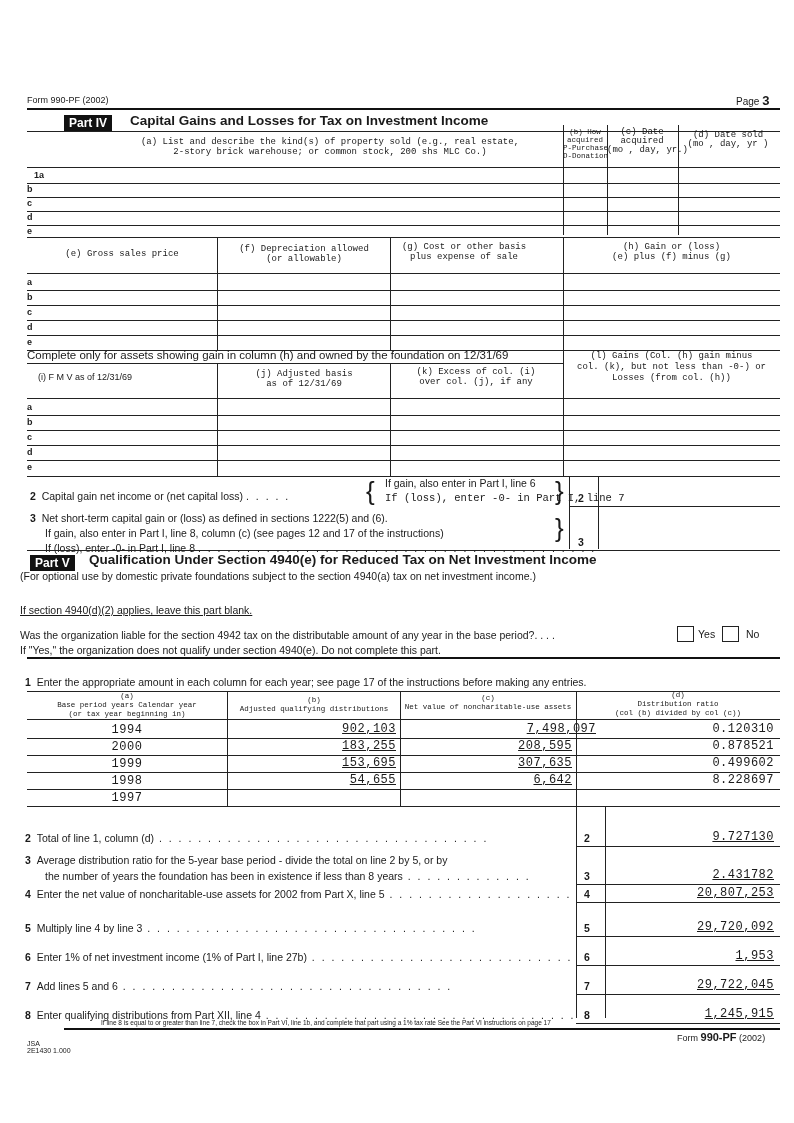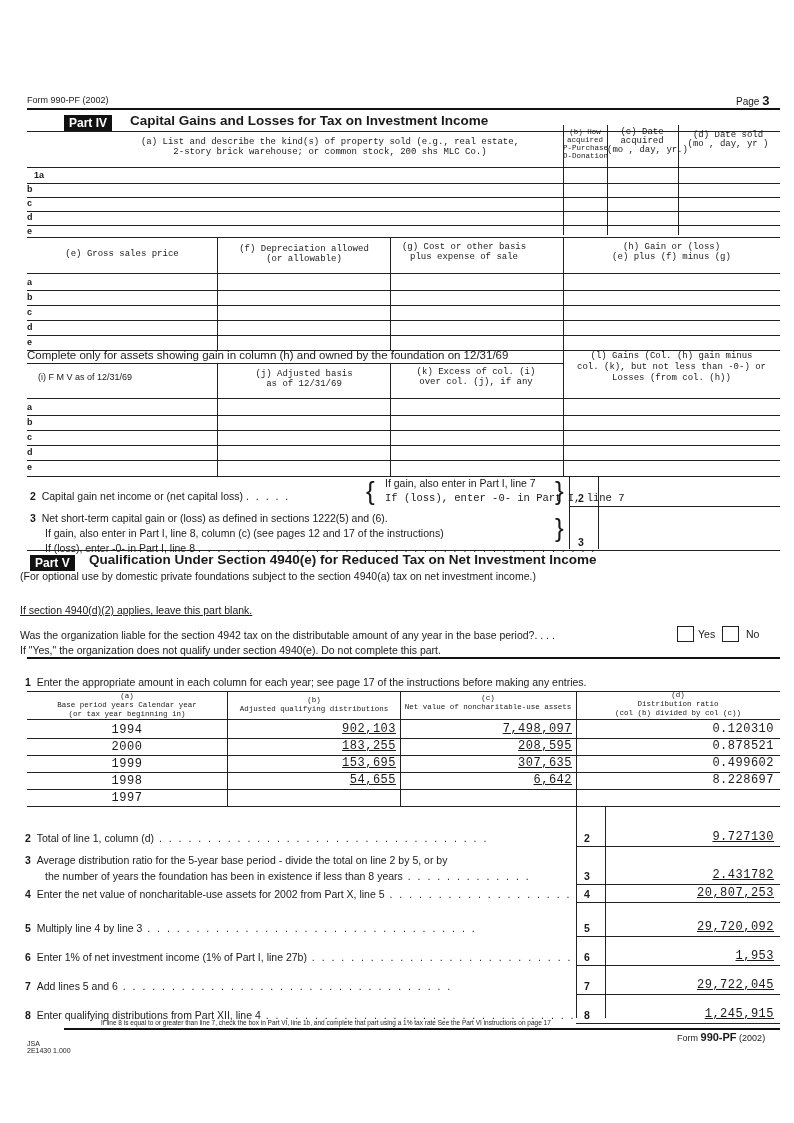--- a/index.html
+++ b/index.html
@@ -141,21 +141,21 @@
 <div class="vline" style="left:217px;top:364px;height:112px;"></div>
 <div class="vline" style="left:390px;top:364px;height:112px;"></div>
 <div class="vline" style="left:563px;top:350px;height:126px;"></div>
 
 <div class="t norm" style="left:30px;top:490px;">
   <span class="bold">2</span>&nbsp;
   <span>Capital gain net income or (net capital loss)</span>
   <span class="dots">. . . . .</span>
 </div>
 <div class="brace" style="left:366px;top:478px;">{</div>
-<div class="t norm" style="left:385px;top:477px;">If gain, also enter in Part I, line 7</div>
+<div class="t norm" style="left:385px;top:477px;">If gain, also enter in Part I, line 6</div>
 <div class="t norm" style="left:385px;top:492px;font-family:Liberation Mono, monospace;">If (loss), enter -0- in Part I, line 7</div>
 <div class="brace" style="left:555px;top:478px;">}</div>
 <div class="vline" style="left:569px;top:477px;height:72px;"></div>
 <div class="vline" style="left:598px;top:477px;height:72px;"></div>
 <div class="t norm bold" style="left:578px;top:492px;">2</div>
 <div class="hline" style="left:569px;top:506px;width:211px;"></div>
 <div class="abs" style="left:600px;top:478px;width:178px;height:27px;"></div>
 
 <div class="t norm" style="left:30px;top:512px;">
   <span class="bold">3</span>&nbsp;
@@ -205,21 +205,21 @@
 <div class="t tiny center" style="left:576px;top:691px;width:204px;line-height:9px;">
   <div>(d)</div>
   <div>Distribution ratio</div>
   <div>(col  (b) divided by col  (c))</div>
 </div>
 <div class="hline" style="left:27px;top:719px;width:753px;"></div>
 <div id="tablerows">
     <div class="abs" style="left:27px;top:722px;width:753px;height:16px;"></div>
     <div class="t mono center" style="left:27px;top:723px;width:200px;">1994</div>
     <div class="t mono right" style="left:228px;top:722px;width:168px;text-decoration:underline;">902,103</div>
-    <div class="t mono right" style="left:400px;top:722px;width:172px;text-decoration:underline;">7,498,097</div>
+    <div class="t mono right" style="left:400px;top:722px;width:172px;text-decoration:underline;padding-left:24px;">7,498,097</div>
     <div class="t mono right" style="left:578px;top:722px;width:196px;">0.120310</div>
     <div class="hline" style="left:27px;top:738px;width:753px;"></div>
     <div class="abs" style="left:27px;top:739px;width:753px;height:16px;"></div>
     <div class="t mono center" style="left:27px;top:740px;width:200px;">2000</div>
     <div class="t mono right" style="left:228px;top:739px;width:168px;text-decoration:underline;">183,255</div>
     <div class="t mono right" style="left:400px;top:739px;width:172px;text-decoration:underline;">208,595</div>
     <div class="t mono right" style="left:578px;top:739px;width:196px;">0.878521</div>
     <div class="hline" style="left:27px;top:755px;width:753px;"></div>
     <div class="abs" style="left:27px;top:756px;width:753px;height:16px;"></div>
     <div class="t mono center" style="left:27px;top:757px;width:200px;">1999</div>

